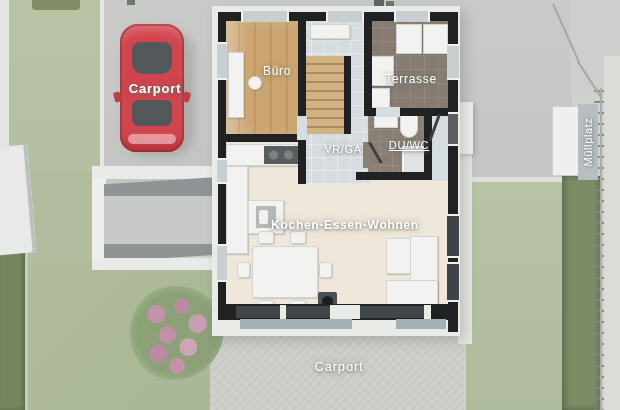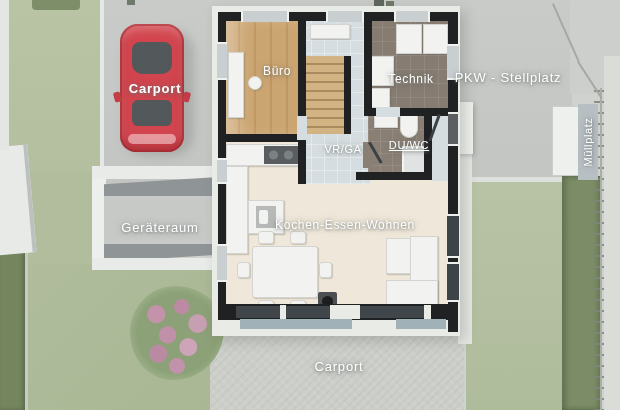--- a/index.html
+++ b/index.html
@@ -163,23 +163,21 @@
   <div class="abs" style="left:424px;top:305px;width:7px;height:14px;background:#e9ebe6;"></div>
   <div class="abs" style="left:297px;top:116px;width:10px;height:24px;background:#d6dde0;"></div>
   <div class="abs" style="left:376px;top:107px;width:24px;height:10px;background:#d6dde0;"></div>
   <div class="abs" style="left:363px;top:142px;width:10px;height:26px;background:#8a7f74;"></div>
   <div class="abs" style="left:368px;top:143px;width:3px;height:24px;background:#3c4042;transform-origin:top left;transform:rotate(-30deg);"></div>
   <div class="abs" style="left:432px;top:171px;width:16px;height:10px;background:#d6dde0;"></div>
   <div class="abs" style="left:240px;top:319px;width:112px;height:12px;background:#a0b1b8;border-bottom:2px solid #e8eae6;box-sizing:border-box;"></div>
   <div class="abs" style="left:396px;top:319px;width:50px;height:12px;background:#a0b1b8;border-bottom:2px solid #e8eae6;box-sizing:border-box;"></div>
 
   <div class="lbl" style="left:155px;top:88px;font-weight:bold;">Carport</div>
-  <div class="lbl" style="left:508px;top:77px;">PKW - Stellplatz</div>
   <div class="lbl small rot" style="left:588px;top:142px;">Müllplatz</div>
   <div class="lbl mid" style="left:277px;top:71px;">Büro</div>
-  <div class="lbl mid" style="left:411px;top:79px;">Technik</div>
+  <div class="lbl mid" style="left:411px;top:79px;">Terrasse</div>
   <div class="lbl small" style="left:343px;top:149px;">VR/GA</div>
   <div class="lbl small" style="left:409px;top:145px;text-decoration:underline;">DU/WC</div>
-  <div class="lbl mid" style="left:345px;top:225px;">Kochen-Essen-Wohnen</div>
-  <div class="lbl" style="left:160px;top:227px;">Geräteraum</div>
+  <div class="lbl mid" style="left:345px;top:225px;font-weight:bold;">Kochen-Essen-Wohnen</div>
   <div class="lbl" style="left:339px;top:366px;">Carport</div>
 
 </div>
 
 </body></html>

